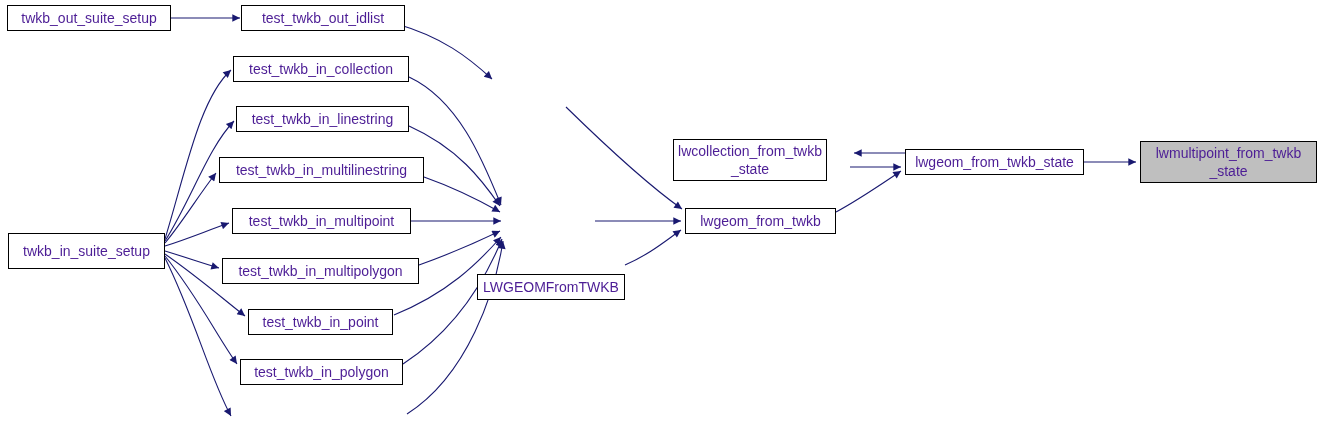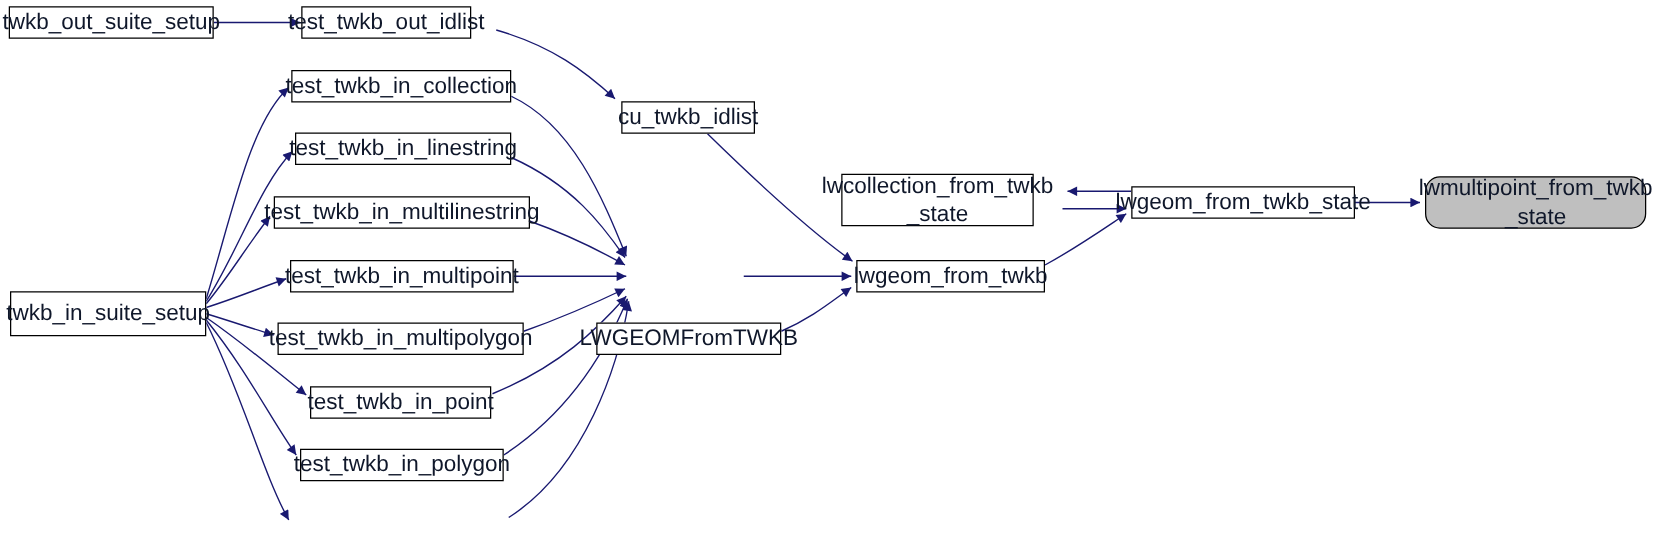--- a/index.html
+++ b/index.html
@@ -11,26 +11,26 @@
     font-family: "Liberation Sans", sans-serif;
     overflow: hidden;
   }
   .edge-layer { position: absolute; left: 0; top: 0; }
   .edge { stroke: #191970; stroke-width: 1.1; fill: none; }
   .node {
     position: absolute;
     box-sizing: border-box;
     border: 1px solid #000000;
     background: #ffffff;
-    color: #0f172a;
+    color: #4c1d95;
     display: flex;
     align-items: center;
     justify-content: center;
     text-align: center;
-    font-size: 18px;
+    font-size: 14px;
     line-height: 1.3;
     white-space: pre-line;
     cursor: pointer;
   }
   .node.highlight { background: #bfbfbf; cursor: default; }
 </style>
 </head>
 <body>
 
 <div class="canvas">
@@ -66,31 +66,30 @@
 
     <path class="edge" marker-end="url(#arrow)" d="M595,221 L681,221" stroke="#191970"></path>
     <path class="edge" marker-end="url(#arrow)" d="M625,265 C650,254 664,242 681,230" stroke="#191970"></path>
     <path class="edge" marker-end="url(#arrow)" d="M836,212 C860,199 880,185 901,171" stroke="#191970"></path>
     <path class="edge" marker-end="url(#arrow)" d="M905,153 L854,153" stroke="#191970"></path>
     <path class="edge" marker-end="url(#arrow)" d="M850,167 L901,167" stroke="#191970"></path>
     <path class="edge" marker-end="url(#arrow)" d="M1084,162 L1136,162" stroke="#191970"></path>
   </svg>
 
   <div class="node" style="left:7px;   top:5px;   width:164px; height:26px">twkb_out_suite_setup</div>
-  <div class="node" style="left:241px; top:5px;   width:136px; height:26px">test_twkb_out_idlist</div>
+  <div class="node" style="left:241px; top:5px;   width:164px; height:26px">test_twkb_out_idlist</div>
   <div class="node" style="left:233px; top:56px;  width:176px; height:26px">test_twkb_in_collection</div>
   <div class="node" style="left:236px; top:106px; width:173px; height:26px">test_twkb_in_linestring</div>
   <div class="node" style="left:219px; top:157px; width:205px; height:26px">test_twkb_in_multilinestring</div>
   <div class="node" style="left:232px; top:208px; width:179px; height:26px">test_twkb_in_multipoint</div>
   <div class="node" style="left:8px;   top:233px; width:157px; height:36px">twkb_in_suite_setup</div>
   <div class="node" style="left:248px; top:309px; width:145px; height:26px">test_twkb_in_point</div>
   <div class="node" style="left:222px; top:258px; width:197px; height:26px">test_twkb_in_multipolygon</div>
   <div class="node" style="left:240px; top:359px; width:163px; height:26px">test_twkb_in_polygon</div>
-  <div class="node" style="left:497px; top:81px;  width:107px; height:26px">cu_twkb_idlist</div>
-  <div class="node" style="left:477px; top:258px; width:148px; height:26px">LWGEOMFromTWKB</div>
+  <div class="node" style="left:477px; top:274px; width:148px; height:26px">LWGEOMFromTWKB</div>
   <div class="node" style="left:673px; top:139px; width:154px; height:42px">lwcollection_from_twkb
 _state</div>
   <div class="node" style="left:685px; top:208px; width:151px; height:26px">lwgeom_from_twkb</div>
   <div class="node" style="left:905px; top:149px; width:179px; height:26px">lwgeom_from_twkb_state</div>
-  <div class="node highlight" style="left: 1140px; top: 141px; width: 177px; height: 42px; background: rgb(191, 191, 191); border-radius: 12px;">lwmultipoint_from_twkb
+  <div class="node highlight" style="left: 1140px; top: 141px; width: 177px; height: 42px; background: rgb(191, 191, 191);">lwmultipoint_from_twkb
 _state</div>
 
 </div>
 
 </body></html>

